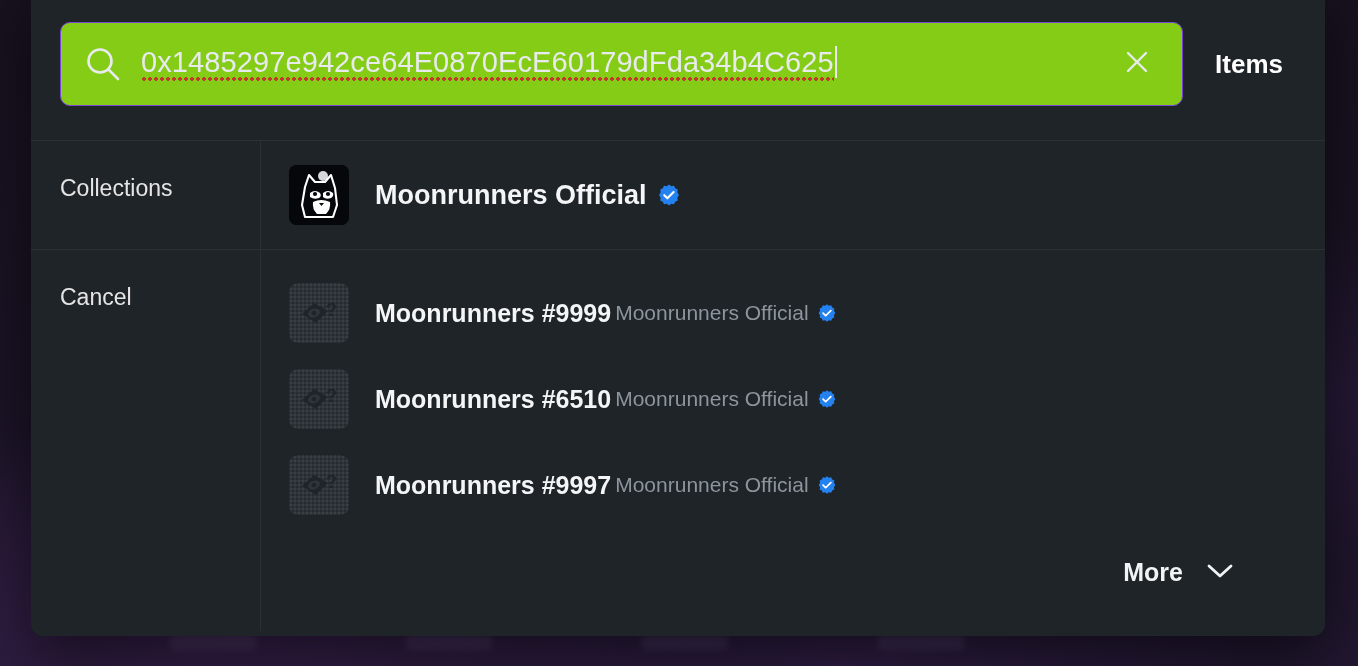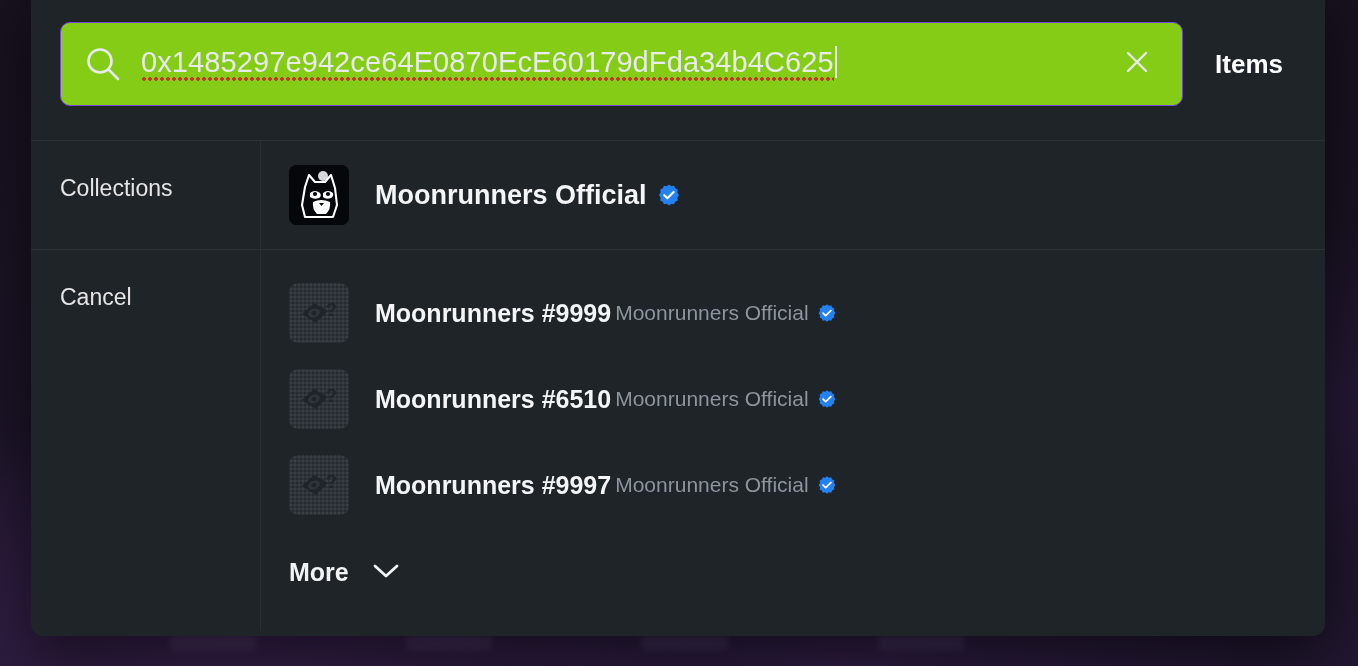--- a/index.html
+++ b/index.html
@@ -245,21 +245,21 @@
     display: flex;
     align-items: center;
     gap: 8px;
     line-height: 1.2;
   }
 
   
   .more-row {
     display: flex;
     align-items: center;
-    justify-content: flex-start;
+    justify-content: flex-end;
     padding: 30px 0 34px 0;
     margin-right: 90px;
   }
 
   .more-btn {
     display: flex;
     align-items: center;
     gap: 22px;
     cursor: pointer;
   }

